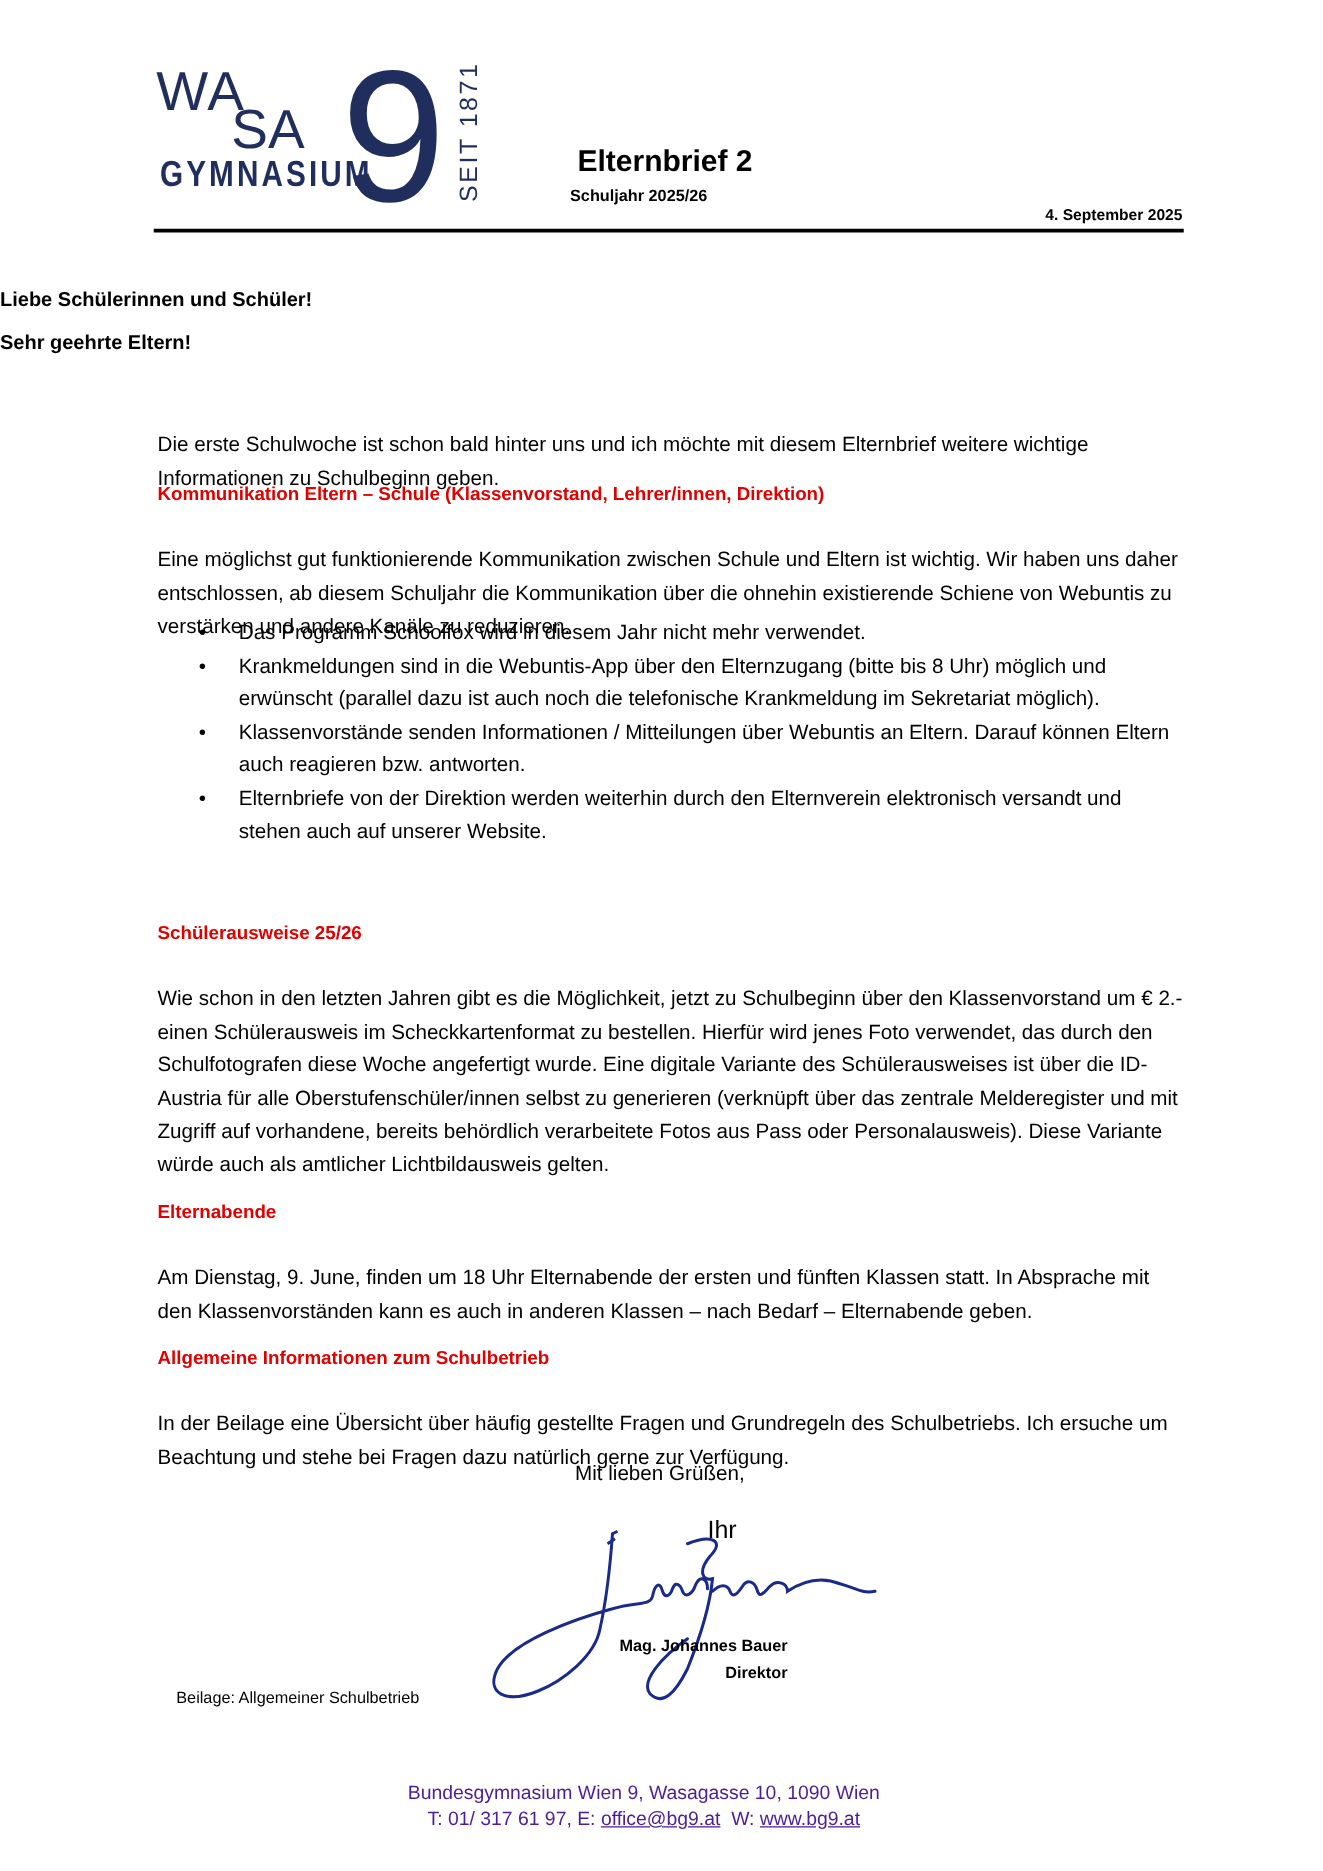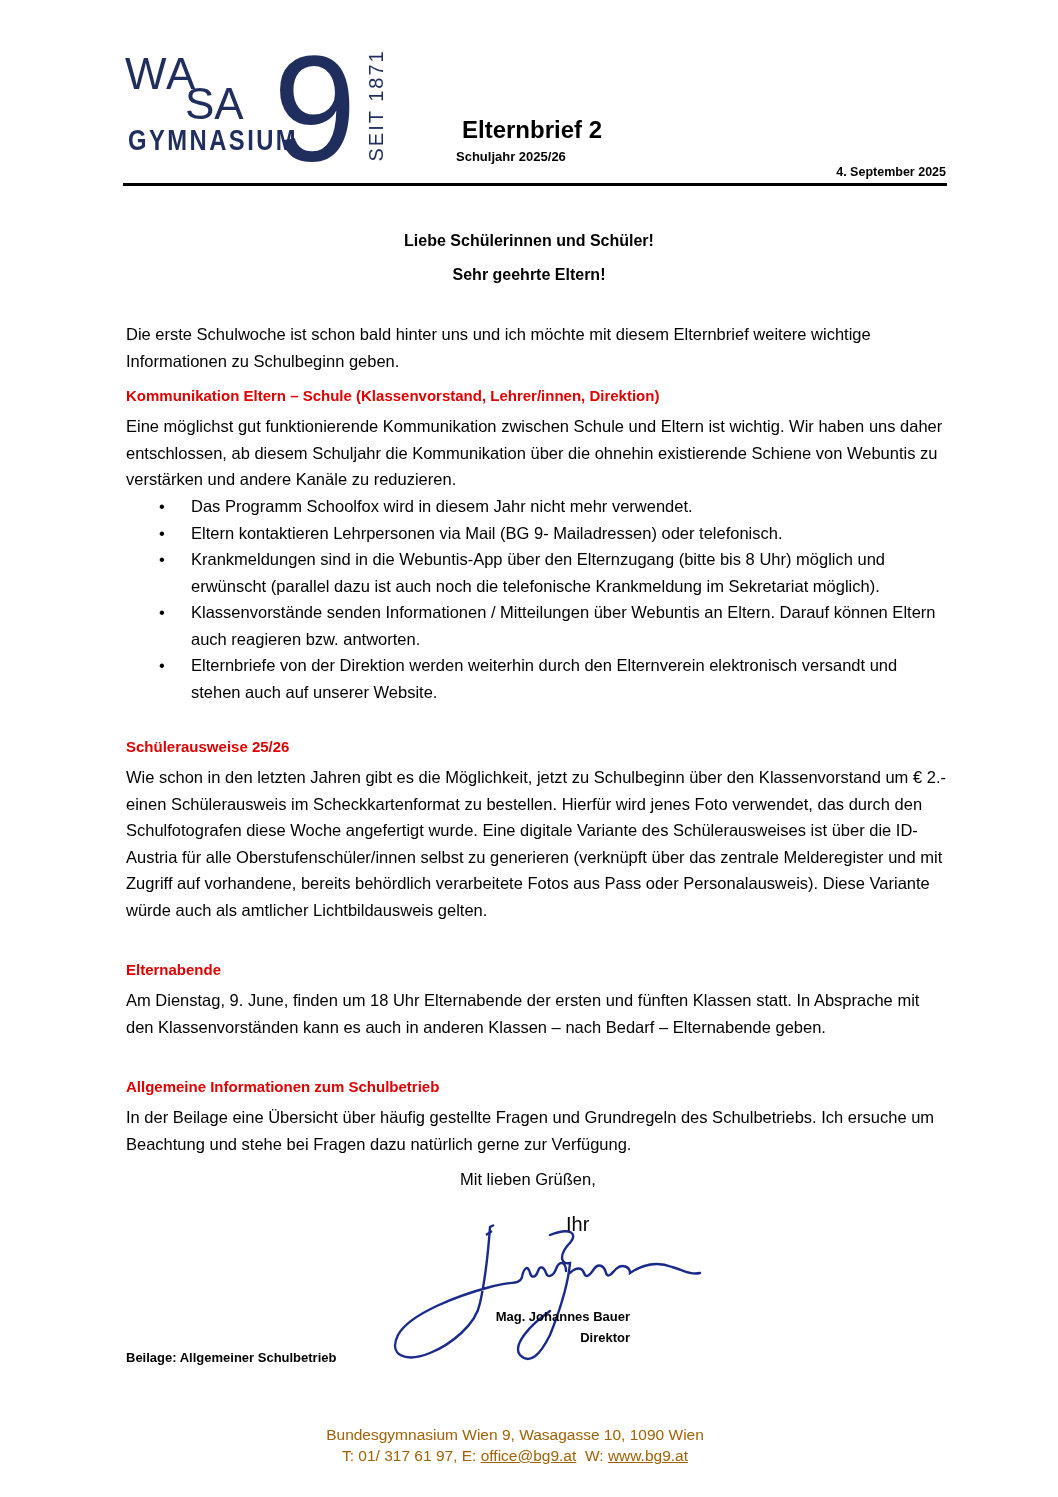--- a/index.html
+++ b/index.html
@@ -8,27 +8,27 @@
   .logo { left:125px; top:52px; width:245px; height:110px; color:#1f2e5c; }
   .logo .wa { position:absolute; left:0; top:0; font-size:44px; letter-spacing:1px; font-weight:normal; line-height:44px; }
   .logo .sa { position:absolute; left:60px; top:30px; font-size:44px; line-height:44px; }
   .logo .gym { position:absolute; left:3px; top:73px; font-size:29px; font-weight:bold; letter-spacing:3px; line-height:30px; transform:scaleX(0.82); transform-origin:left; }
   .logo .nine { position:absolute; left:148px; top:-18px; font-size:150px; line-height:150px; font-weight:normal; }
   .logo .seit { position:absolute; left:196px; top:43px; font-size:20px; letter-spacing:2px; transform:rotate(-90deg); transform-origin:center; white-space:nowrap; width:110px; text-align:center; }
   .title { left:462px; top:116px; font-size:24px; font-weight:bold; }
   .schuljahr { left:456px; top:149px; font-size:13px; font-weight:bold; }
   .date { right:112px; top:149px; font-size:12.5px; font-weight:bold;margin-top:16px; }
   .rule { left:123px; top:183px; width:824px; height:3px; background:#000; }
-  .greet { left:0; width:1058px; text-align:center; font-size:16px; font-weight:bold; }
-  .text { left:126px; width:825px; font-size:16.5px; line-height:26.5px; }
+  .greet { left:0; width:1058px; font-size:16px; font-weight:bold; }
+  .text { left:126px; width:825px; font-size:16.5px; line-height:26.5px;margin-top:22px; }
   .head { left:126px; font-size:15px; font-weight:bold; color:#e00000; }
   ul.bullets { position:absolute; left:126px; top:493px; width:825px; margin:0; padding:0; list-style:none; font-size:16.5px; line-height:26.5px; }
   ul.bullets li { position:relative; padding-left:65px; }
   ul.bullets li::before { content:"\2022"; position:absolute; left:33px; top:0; }
-  .footer { left:0; width:1030px; text-align:center; color:#a16207; font-size:15.5px; line-height:21px; }
+  .footer { left:0; width:1030px; text-align:center; color:#4c1d95; font-size:15.5px; line-height:21px; }
   .footer .u { text-decoration:underline; }
   .sig { left:390px; top:1215px; width:320px; height:170px; }
   .signame { left:440px; top:1306px; width:190px; text-align:right; font-size:13px; font-weight:bold; line-height:21px; }
 </style>
 </head>
 <body>
 
 <div class="abs logo">
   <span class="wa">WA</span>
   <span class="sa">SA</span>
@@ -44,21 +44,20 @@
 
 <div class="abs greet" style="top:232px">Liebe Schülerinnen und Schüler!</div>
 <div class="abs greet" style="top:266px">Sehr geehrte Eltern!</div>
 
 <div class="abs text" style="top:321px">Die erste Schulwoche ist schon bald hinter uns und ich möchte mit diesem Elternbrief weitere wichtige Informationen zu Schulbeginn geben.</div>
 
 <div class="abs head" style="top:387px">Kommunikation Eltern – Schule (Klassenvorstand, Lehrer/innen, Direktion)</div>
 <div class="abs text" style="top:413px">Eine möglichst gut funktionierende Kommunikation zwischen Schule und Eltern ist wichtig. Wir haben uns daher entschlossen, ab diesem Schuljahr die Kommunikation über die ohnehin existierende Schiene von Webuntis zu verstärken und andere Kanäle zu reduzieren.</div>
 <ul class="bullets">
   <li>Das Programm Schoolfox wird in diesem Jahr nicht mehr verwendet.</li>
-  <li>Eltern kontaktieren Lehrpersonen via Mail (BG 9- Mailadressen) oder telefonisch.</li>
   <li>Krankmeldungen sind in die Webuntis-App über den Elternzugang (bitte bis 8 Uhr) möglich und erwünscht (parallel dazu ist auch noch die telefonische Krankmeldung im Sekretariat möglich).</li>
   <li>Klassenvorstände senden Informationen / Mitteilungen über Webuntis an Eltern. Darauf können Eltern auch reagieren bzw. antworten.</li>
   <li>Elternbriefe von der Direktion werden weiterhin durch den Elternverein elektronisch versandt und stehen auch auf unserer Website.</li>
 </ul>
 
 <div class="abs head" style="top:738px">Schülerausweise 25/26</div>
 <div class="abs text" style="top:764px">Wie schon in den letzten Jahren gibt es die Möglichkeit, jetzt zu Schulbeginn über den Klassenvorstand um € 2.- einen Schülerausweis im Scheckkartenformat zu bestellen. Hierfür wird jenes Foto verwendet, das durch den Schulfotografen diese Woche angefertigt wurde. Eine digitale Variante des Schülerausweises ist über die ID-Austria für alle Oberstufenschüler/innen selbst zu generieren (verknüpft über das zentrale Melderegister und mit Zugriff auf vorhandene, bereits behördlich verarbeitete Fotos aus Pass oder Personalausweis). Diese Variante würde auch als amtlicher Lichtbildausweis gelten.</div>
 
 <div class="abs head" style="top:961px">Elternabende</div>
 <div class="abs text" style="top:987px">Am Dienstag, 9. June, finden um 18 Uhr Elternabende der ersten und fünften Klassen statt. In Absprache mit den Klassenvorständen kann es auch in anderen Klassen – nach Bedarf – Elternabende geben.</div>
@@ -72,18 +71,18 @@
 <svg class="abs sig" viewBox="0 0 320 170">
   <path d="M100 12 C98 40 94 70 90 88 C86 110 60 130 40 138 C15 148 -2 140 8 120 C20 98 70 80 100 72 C120 66 130 70 132 62 C134 52 138 50 140 58 C142 64 146 62 148 56 C150 50 154 52 156 58 C158 64 164 60 166 54 C170 44 176 48 176 56 M160 20 C180 12 190 18 178 30 C168 42 172 50 180 48 C178 70 170 95 160 120 C150 140 140 150 130 140 C122 130 140 110 160 96 M180 58 C186 52 192 52 194 58 C196 64 200 60 204 54 C208 48 214 50 216 58 C218 64 222 58 226 54 C232 48 240 52 240 58 C246 54 262 44 282 52 C296 56 300 60 310 58" fill="none" stroke="#1a2a8a" stroke-width="2.4" stroke-linecap="round"></path>
   <path d="M100 12 L104 10 M96 20 L102 16" stroke="#1a2a8a" stroke-width="2.2"></path>
 </svg>
 
 <div class="abs signame">
   <div>Mag. Johannes Bauer</div>
   <div>Direktor</div>
 </div>
 
-<div class="abs" style="left:126px; top:1350px; font-size:13px; font-weight:bold;">Beilage: Allgemeiner Schulbetrieb</div>
+<div class="abs" style="left:141px; top:1350px; font-size:13px; font-weight:normal;">Beilage: Allgemeiner Schulbetrieb</div>
 
 <div class="abs footer" style="top:1424px">
   <div>Bundesgymnasium Wien 9, Wasagasse 10, 1090 Wien</div>
   <div><span>T: 01/ 317 61 97, E: </span><span class="u">office@bg9.at</span><span style="white-space:pre">  W: </span><span class="u">www.bg9.at</span></div>
 </div>
 
 </body></html>

